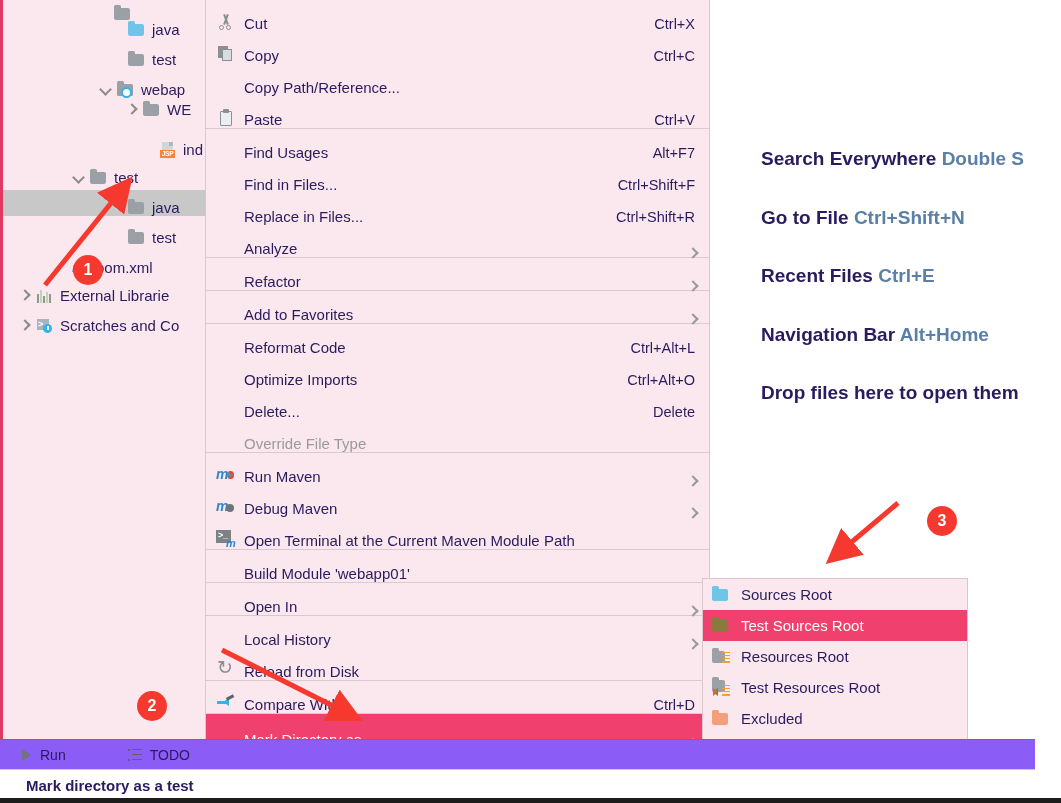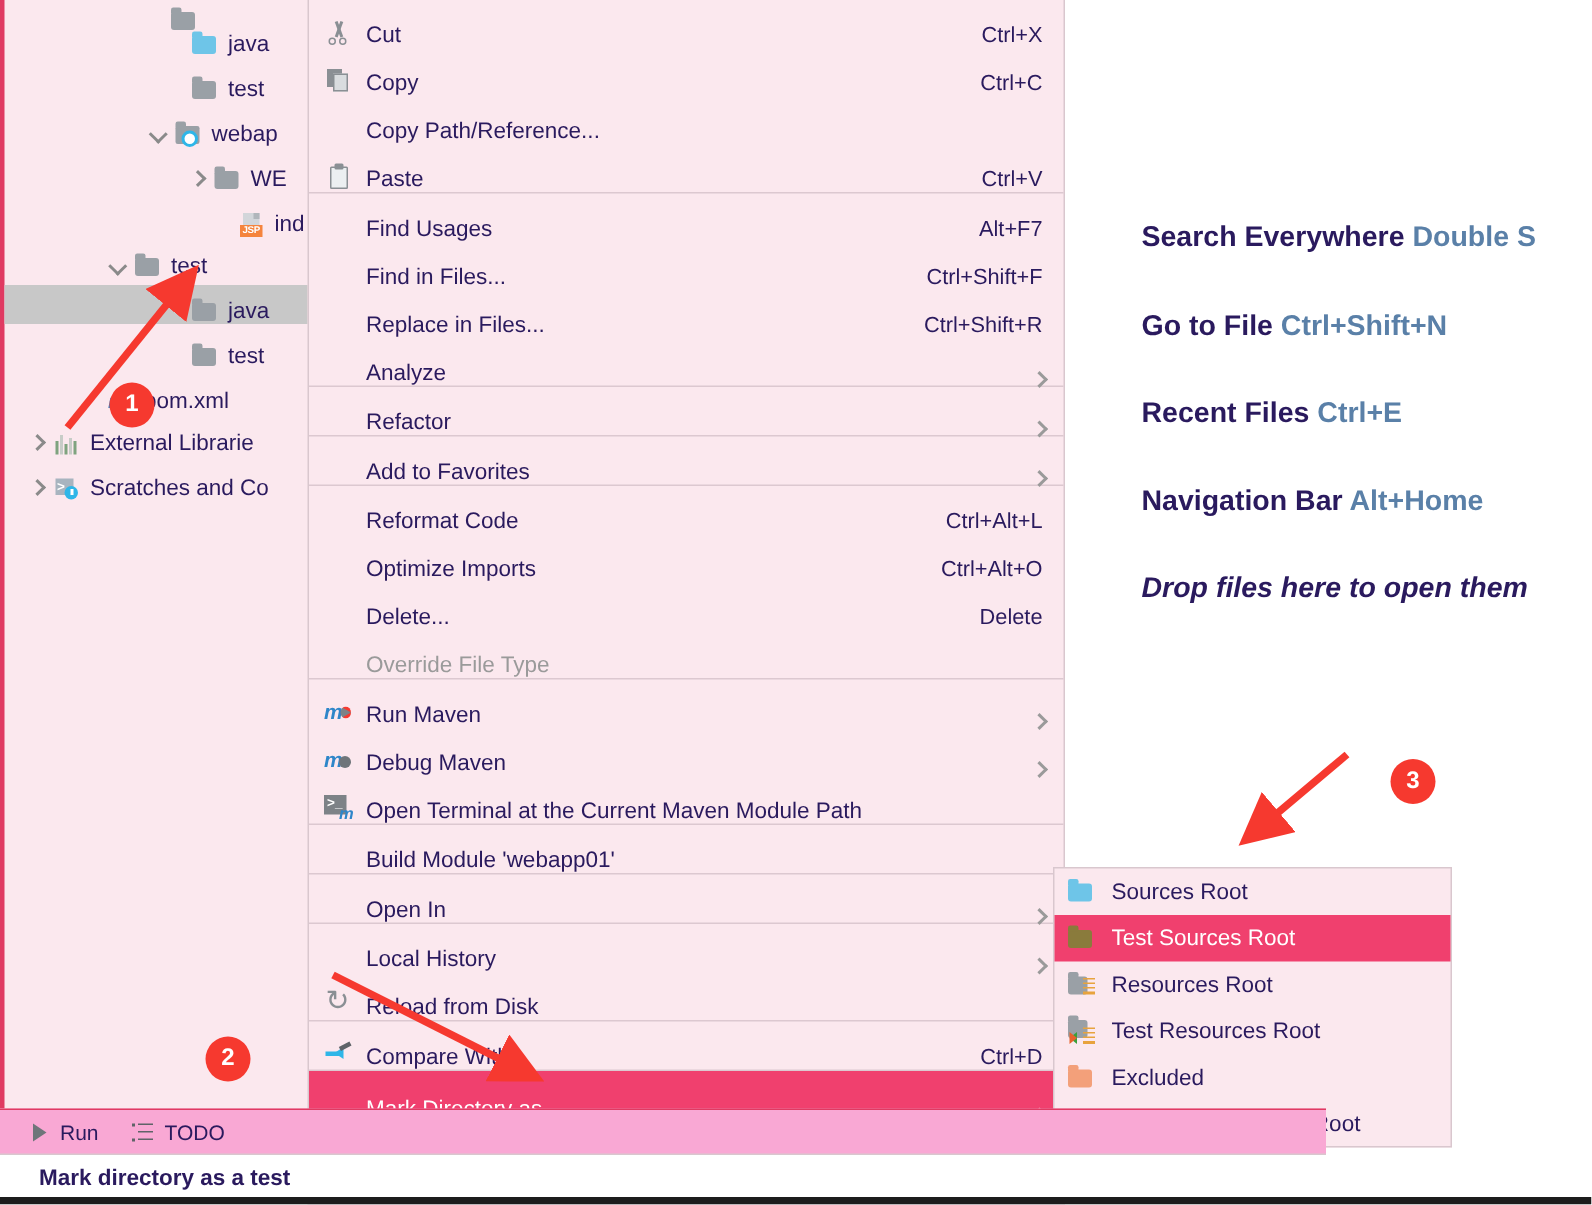--- a/index.html
+++ b/index.html
@@ -151,23 +151,23 @@
              background:#c7ccd1; }
   .gear-sm::after{ content:""; position:absolute; left:3px; top:3px; width:4px;height:4px; border-radius:50%; background:#8a8f94;}
 
   
   #editor-hints { position:absolute; left:713px; top:0; width:348px; height:739px; background:#ffffff; }
   .hint { position:absolute; left:48px; font-size:19px; font-weight:bold; color:#2a1a5e; white-space:nowrap; }
   .hint .key { color:#5a80a8; font-weight:bold; }
 
   
   #toolwindow-bar {
-    position:absolute; left:0; top:739px; width:884px; height:31px;
-    background:#f9a8d4; border-top:1px solid #e03a62; border-bottom:1px solid #d9c7ce;
-    display:flex; align-items:center;
+    position:absolute; left:0; top:739px; width:1035px; height:31px;
+    background:#8b5cf6; border-top:1px solid #e03a62; border-bottom:1px solid #d9c7ce;
+    display:flex; align-items:center;gap:40px;
   }
   #toolwindow-bar .tb-item { display:flex; align-items:center; font-size:14px; color:#2a1a5e; margin-left:22px; }
   .play-tri { width:0;height:0; border-left:9px solid #6f757a; border-top:6px solid transparent; border-bottom:6px solid transparent; margin-right:9px;}
   .todo-ic { width:14px; height:12px; margin-right:8px; position:relative;}
   .todo-ic i { position:absolute; left:4px; width:10px; height:1.8px; background:#5f6368;}
   .todo-ic i:nth-child(1){ top:0;} .todo-ic i:nth-child(2){ top:5px;} .todo-ic i:nth-child(3){ top:10px;}
   .todo-ic::before{content:"";position:absolute;left:0;top:0;width:2px;height:2px;background:#5f6368;}
   .todo-ic::after{content:"";position:absolute;left:0;top:10px;width:2px;height:2px;background:#5f6368;}
 
   #status-bar {
@@ -200,21 +200,21 @@
       <span class="key">Ctrl+Shift+N</span>
     </div>
     <div class="hint" style="top:265px;">
       <span>Recent Files</span>
       <span class="key">Ctrl+E</span>
     </div>
     <div class="hint" style="top:324px;">
       <span>Navigation Bar</span>
       <span class="key">Alt+Home</span>
     </div>
-    <div class="hint" style="top:382px;font-style:italic;">
+    <div class="hint" style="top:382px;">
       <span>Drop files here to open them</span>
     </div>
   </div>
 
   <div id="project-panel">
 
     <div class="tree-row" style="top:-4px;">
       <span style="width:110px"></span>
       <span class="ficon">
           <span class="folder f-gray"></span>
@@ -239,21 +239,21 @@
 
     <div class="tree-row" style="top:72px;">
       <span style="width:95px"></span>
       <span class="twisty down"></span>
       <span class="ficon">
           <span class="icon-webapp"></span>
         </span>
       <span>webap</span>
     </div>
 
-    <div class="tree-row" style="top:102px;">
+    <div class="tree-row" style="top:92px;">
       <span style="width:121px"></span>
       <span class="twisty right"></span>
       <span class="ficon">
           <span class="folder f-gray"></span>
         </span>
       <span>WE</span>
     </div>
 
     <div class="tree-row" style="top:132px;">
       <span style="width:155px"></span>

